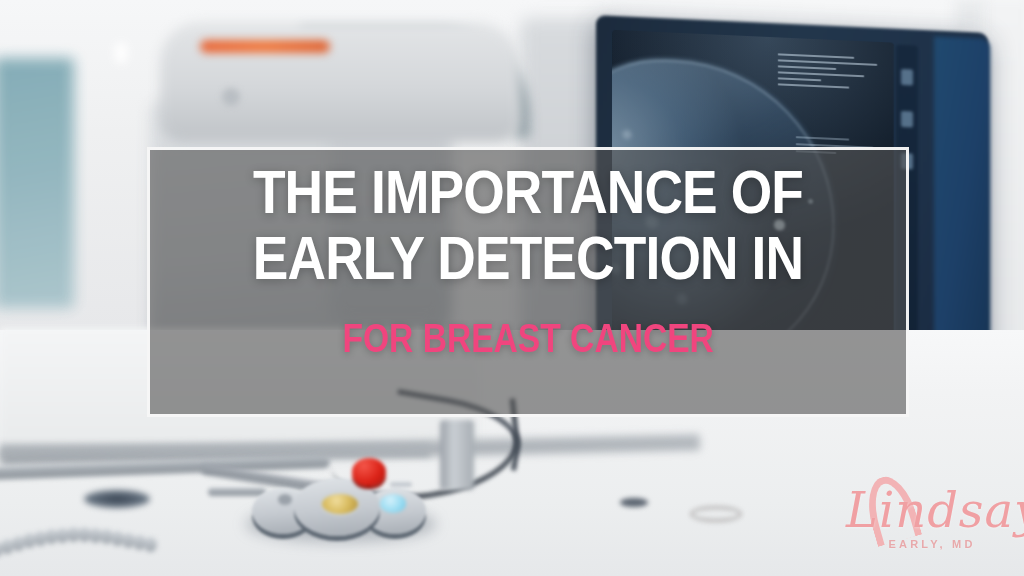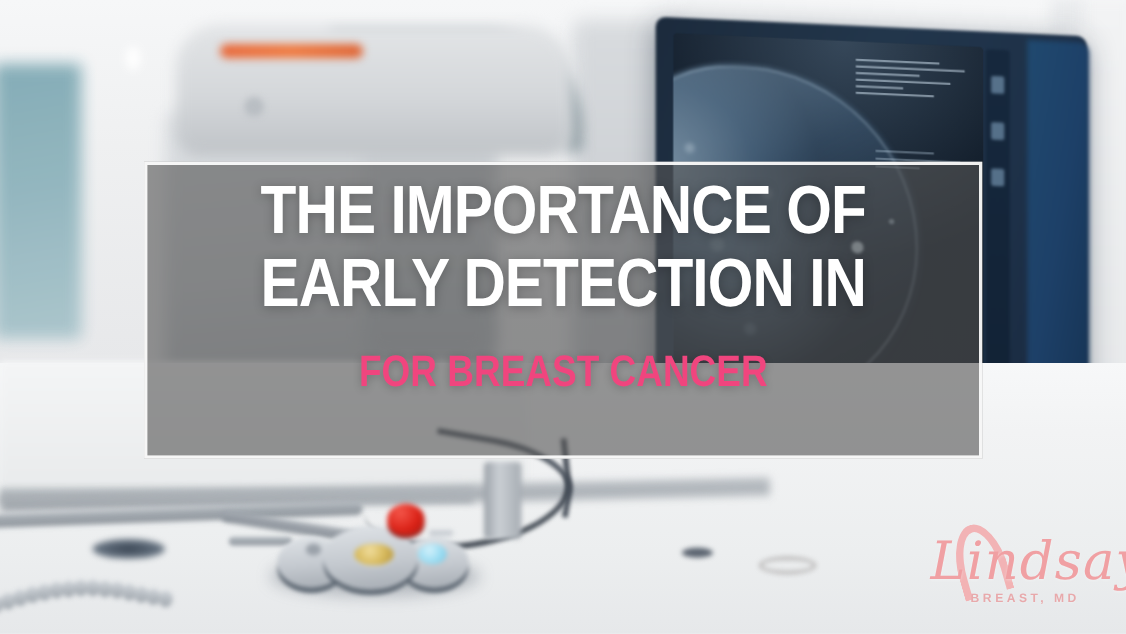--- a/index.html
+++ b/index.html
@@ -372,21 +372,21 @@
     border-radius:50%; background:#5b6470; filter:blur(2.4px);
   }
   .ring-dark{
     position:absolute; left:690px; top:506px; width:52px; height:16px;
     border-radius:50%; border:3px solid rgba(120,112,110,.45);
     filter:blur(2.6px);
   }
 
   
   .overlay{
-    position:absolute; left:131px; top:147px; width:762px; height:270px;
+    position:absolute; left:147px; top:147px; width:762px; height:270px;
   }
   .overlay-tint{
     position:absolute; inset:0;
     background:rgba(86,86,86,.62);
   }
   .overlay-frame{
     position:absolute; inset:0;
     border:3px solid rgba(255,255,255,.92);
   }
   .overlay-inner{
@@ -586,16 +586,16 @@
         <span class="l1">THE IMPORTANCE OF</span>
         <span class="l2">EARLY DETECTION IN</span>
       </div>
       <div class="subline">FOR BREAST CANCER</div>
     </div>
   </div>
 
   <div class="logo">
     <div class="logo-ribbon"></div>
     <div class="logo-script">Lindsay</div>
-    <div class="logo-sub">BREAST, MD</div>
+    <div class="logo-sub">EARLY, MD</div>
   </div>
 
 </div>
 
 </body></html>

